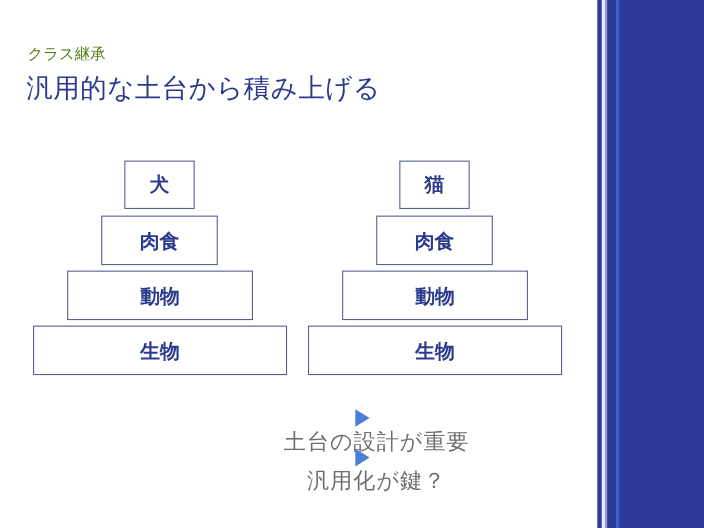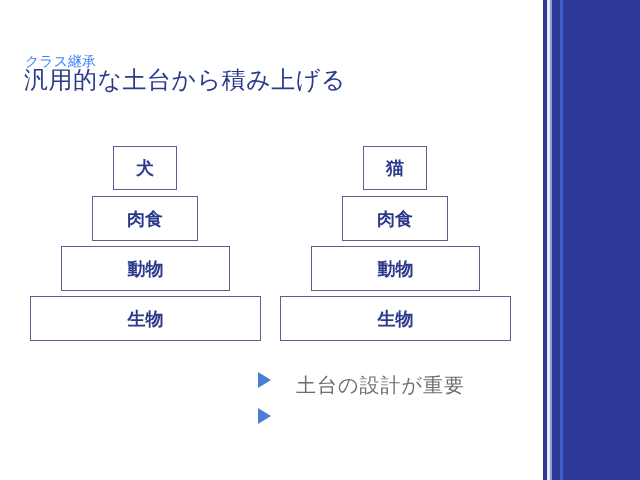--- a/index.html
+++ b/index.html
@@ -2,40 +2,40 @@
 <html><head>
   <meta charset="utf-8">
   <style>
     html, body { margin: 0; padding: 0; }
     body {
       width: 640px; height: 480px; position: relative; overflow: hidden;
       background: #ffffff;
       font-family: "DejaVu Sans", "Liberation Sans", sans-serif;
     }
     .subtitle {
-      position: absolute; left: 25px; top: 53px;
-      font-size: 14px; color: #3b82f6; white-space: nowrap;
+      position: absolute; left: 25px; top: 41px;
+      font-size: 14px; color: #4d7c0f; white-space: nowrap;
     }
     .title {
       position: absolute; left: 24px; top: 64px;
       font-size: 24px; font-weight: normal; color: #2b3a8c; white-space: nowrap;
       letter-spacing: 0.5px;
     }
     .box {
       position: absolute; box-sizing: border-box;
       border: 1.5px solid #5a5f9a;
       background: #ffffff;
       display: flex; align-items: center; justify-content: center;
       font-size: 18px; font-weight: bold; color: #2b3a8c;
     }
     .bullets {
       position: absolute; left: 258px; top: 372px;
     }
     .bullet {
-      display: flex; align-items: flex-start; height: 36px;
+      display: flex; align-items: center; height: 36px; flex-direction: column;
     }
     .tri {
       width: 0; height: 0;
       border-top: 8px solid transparent;
       border-bottom: 8px solid transparent;
       border-left: 13px solid #4a7fd8;
       margin-right: 25px;
     }
     .bullet-text {
       font-size: 20px; color: #6e6e6e; white-space: nowrap; letter-spacing: 1px;
@@ -66,20 +66,21 @@
   <div class="box" style="left:280px; top:296px; width:231px; height:45px;">生物</div>
 </div>
 
 <div class="bullets">
   <div class="bullet">
     <span class="tri"></span>
     <span class="bullet-text">土台の設計が重要</span>
   </div>
   <div class="bullet">
     <span class="tri"></span>
+    <span class="bullet-text">汎用化が鍵？</span>
   </div>
 </div>
 
 <div class="sidebar">
   <div class="stripe" style="left:4px; width:3px; background:#e8eaf8;"></div>
   <div class="stripe" style="left:7px; width:2px; background:#8f9ad8;"></div>
   <div class="stripe" style="left:17px; width:3px; background:#3a5fd0;"></div>
 </div>
 
 </body></html>

